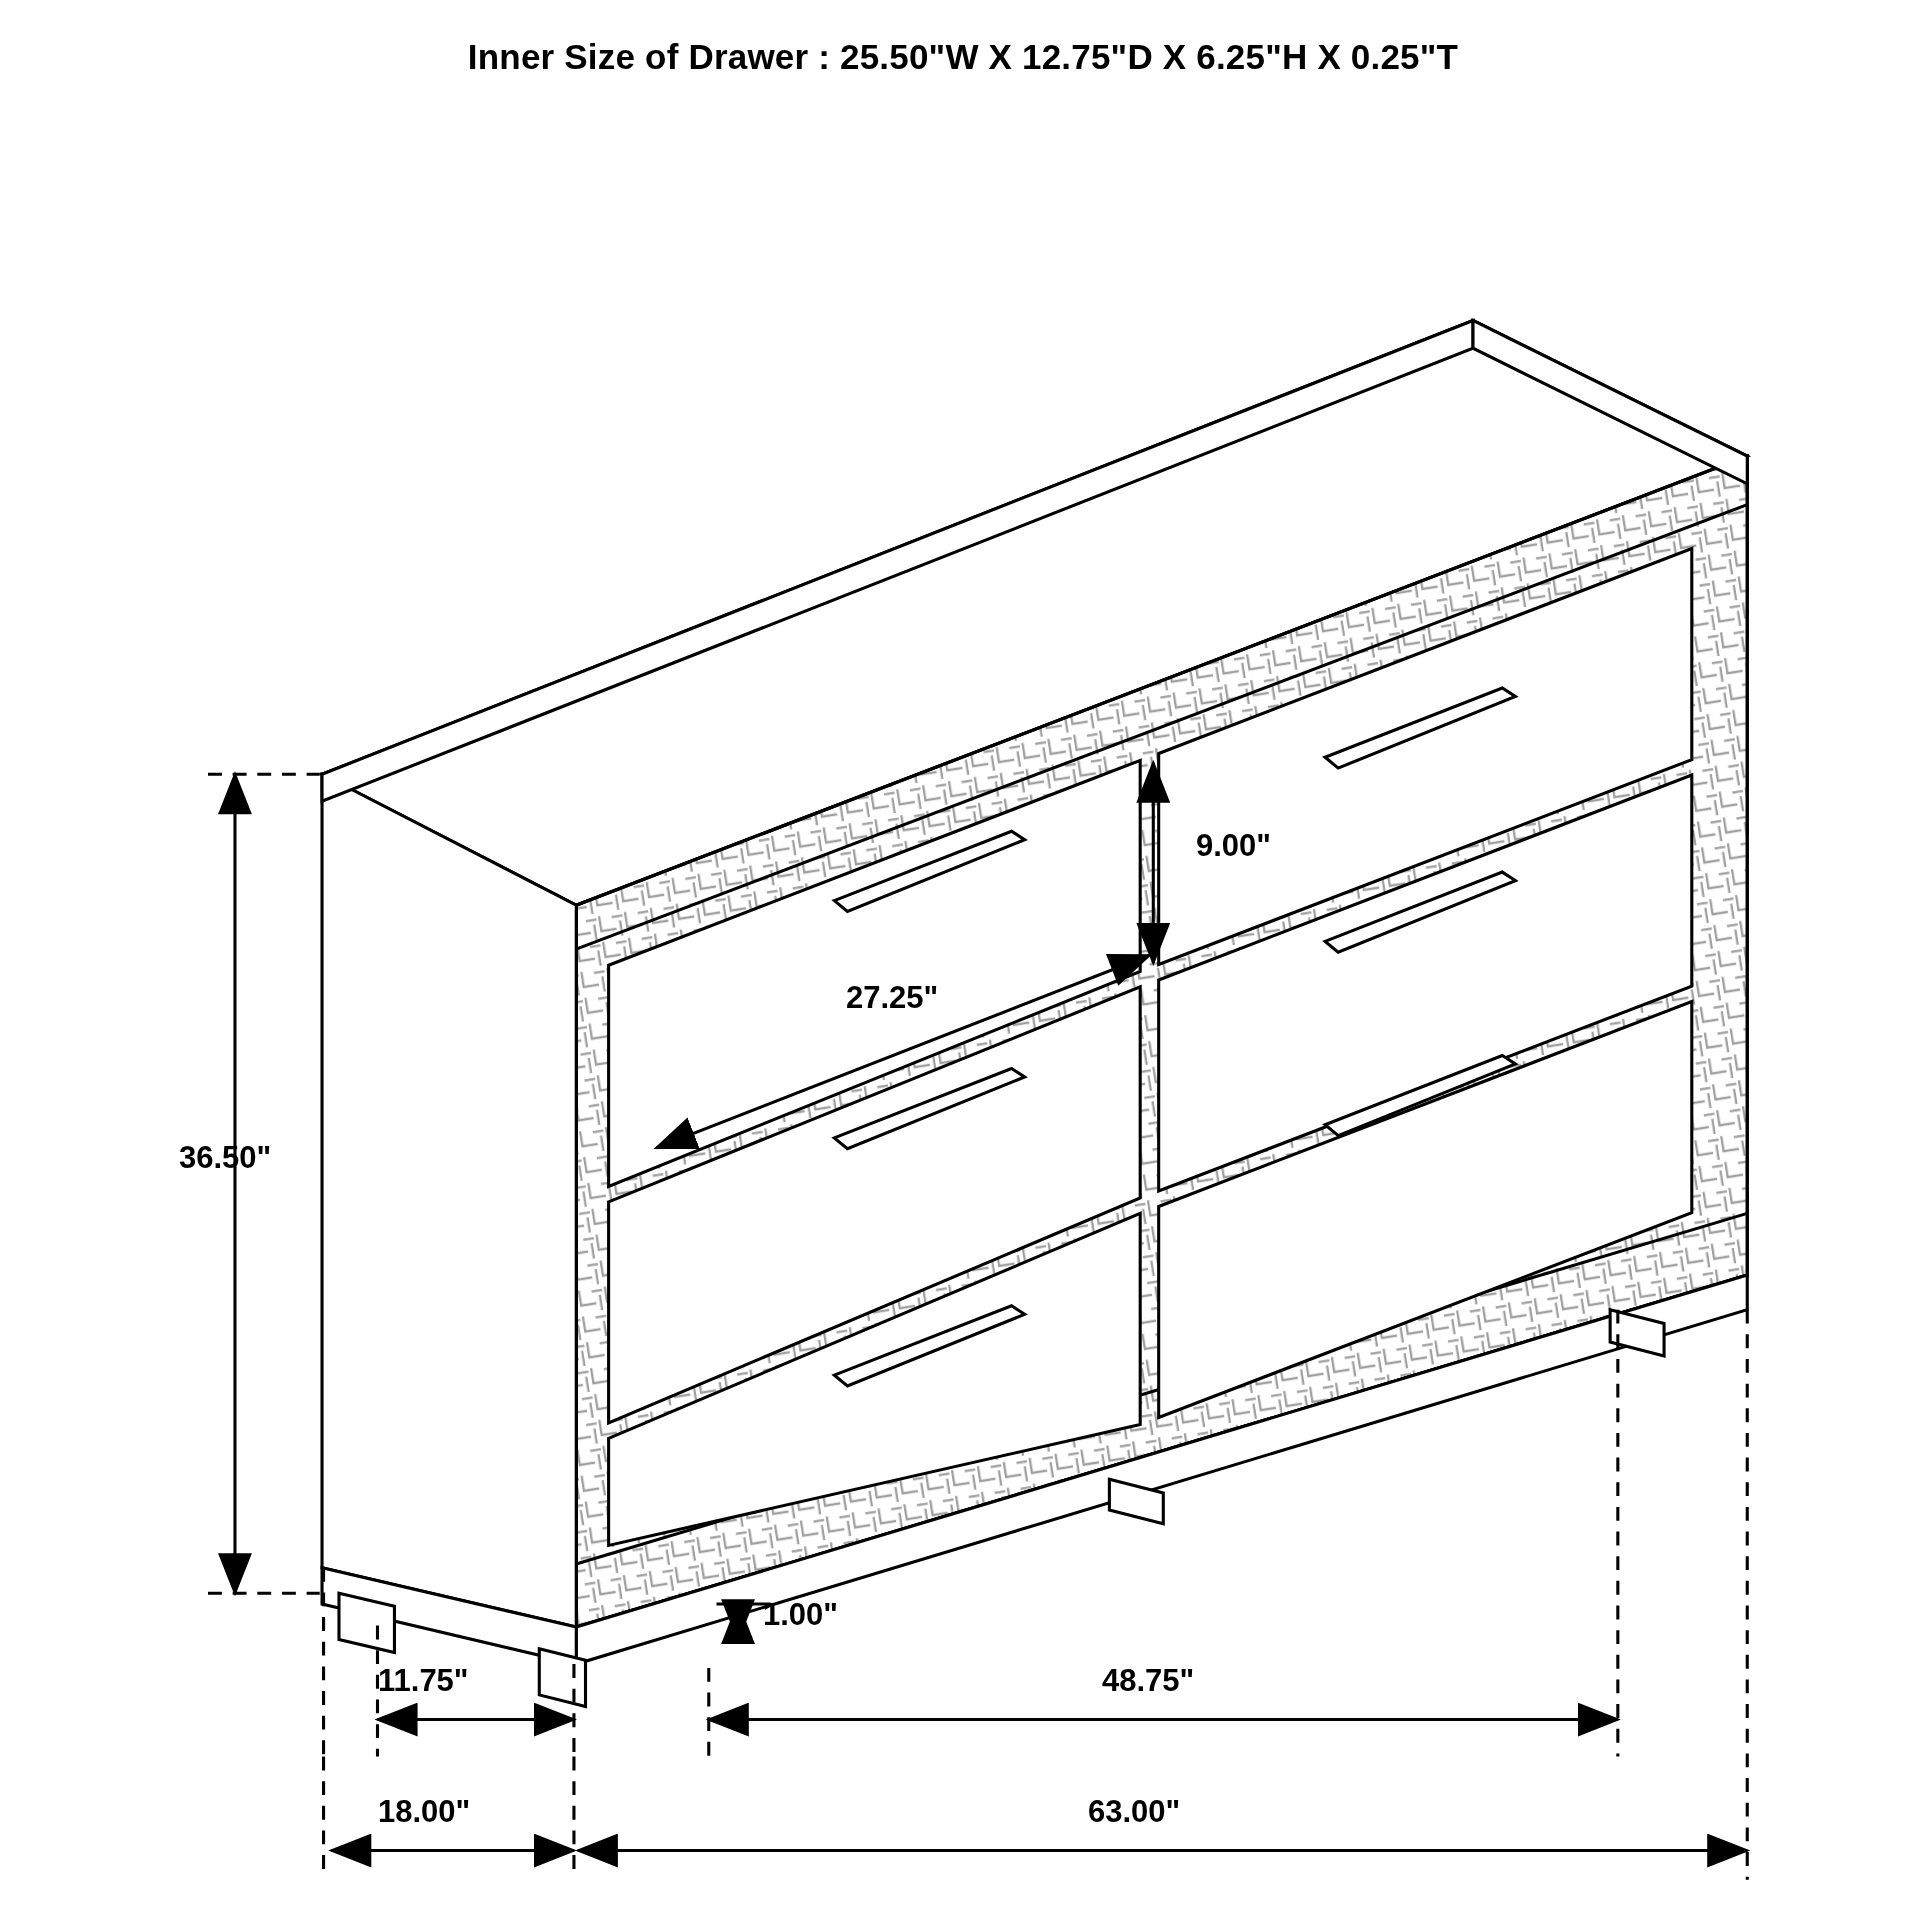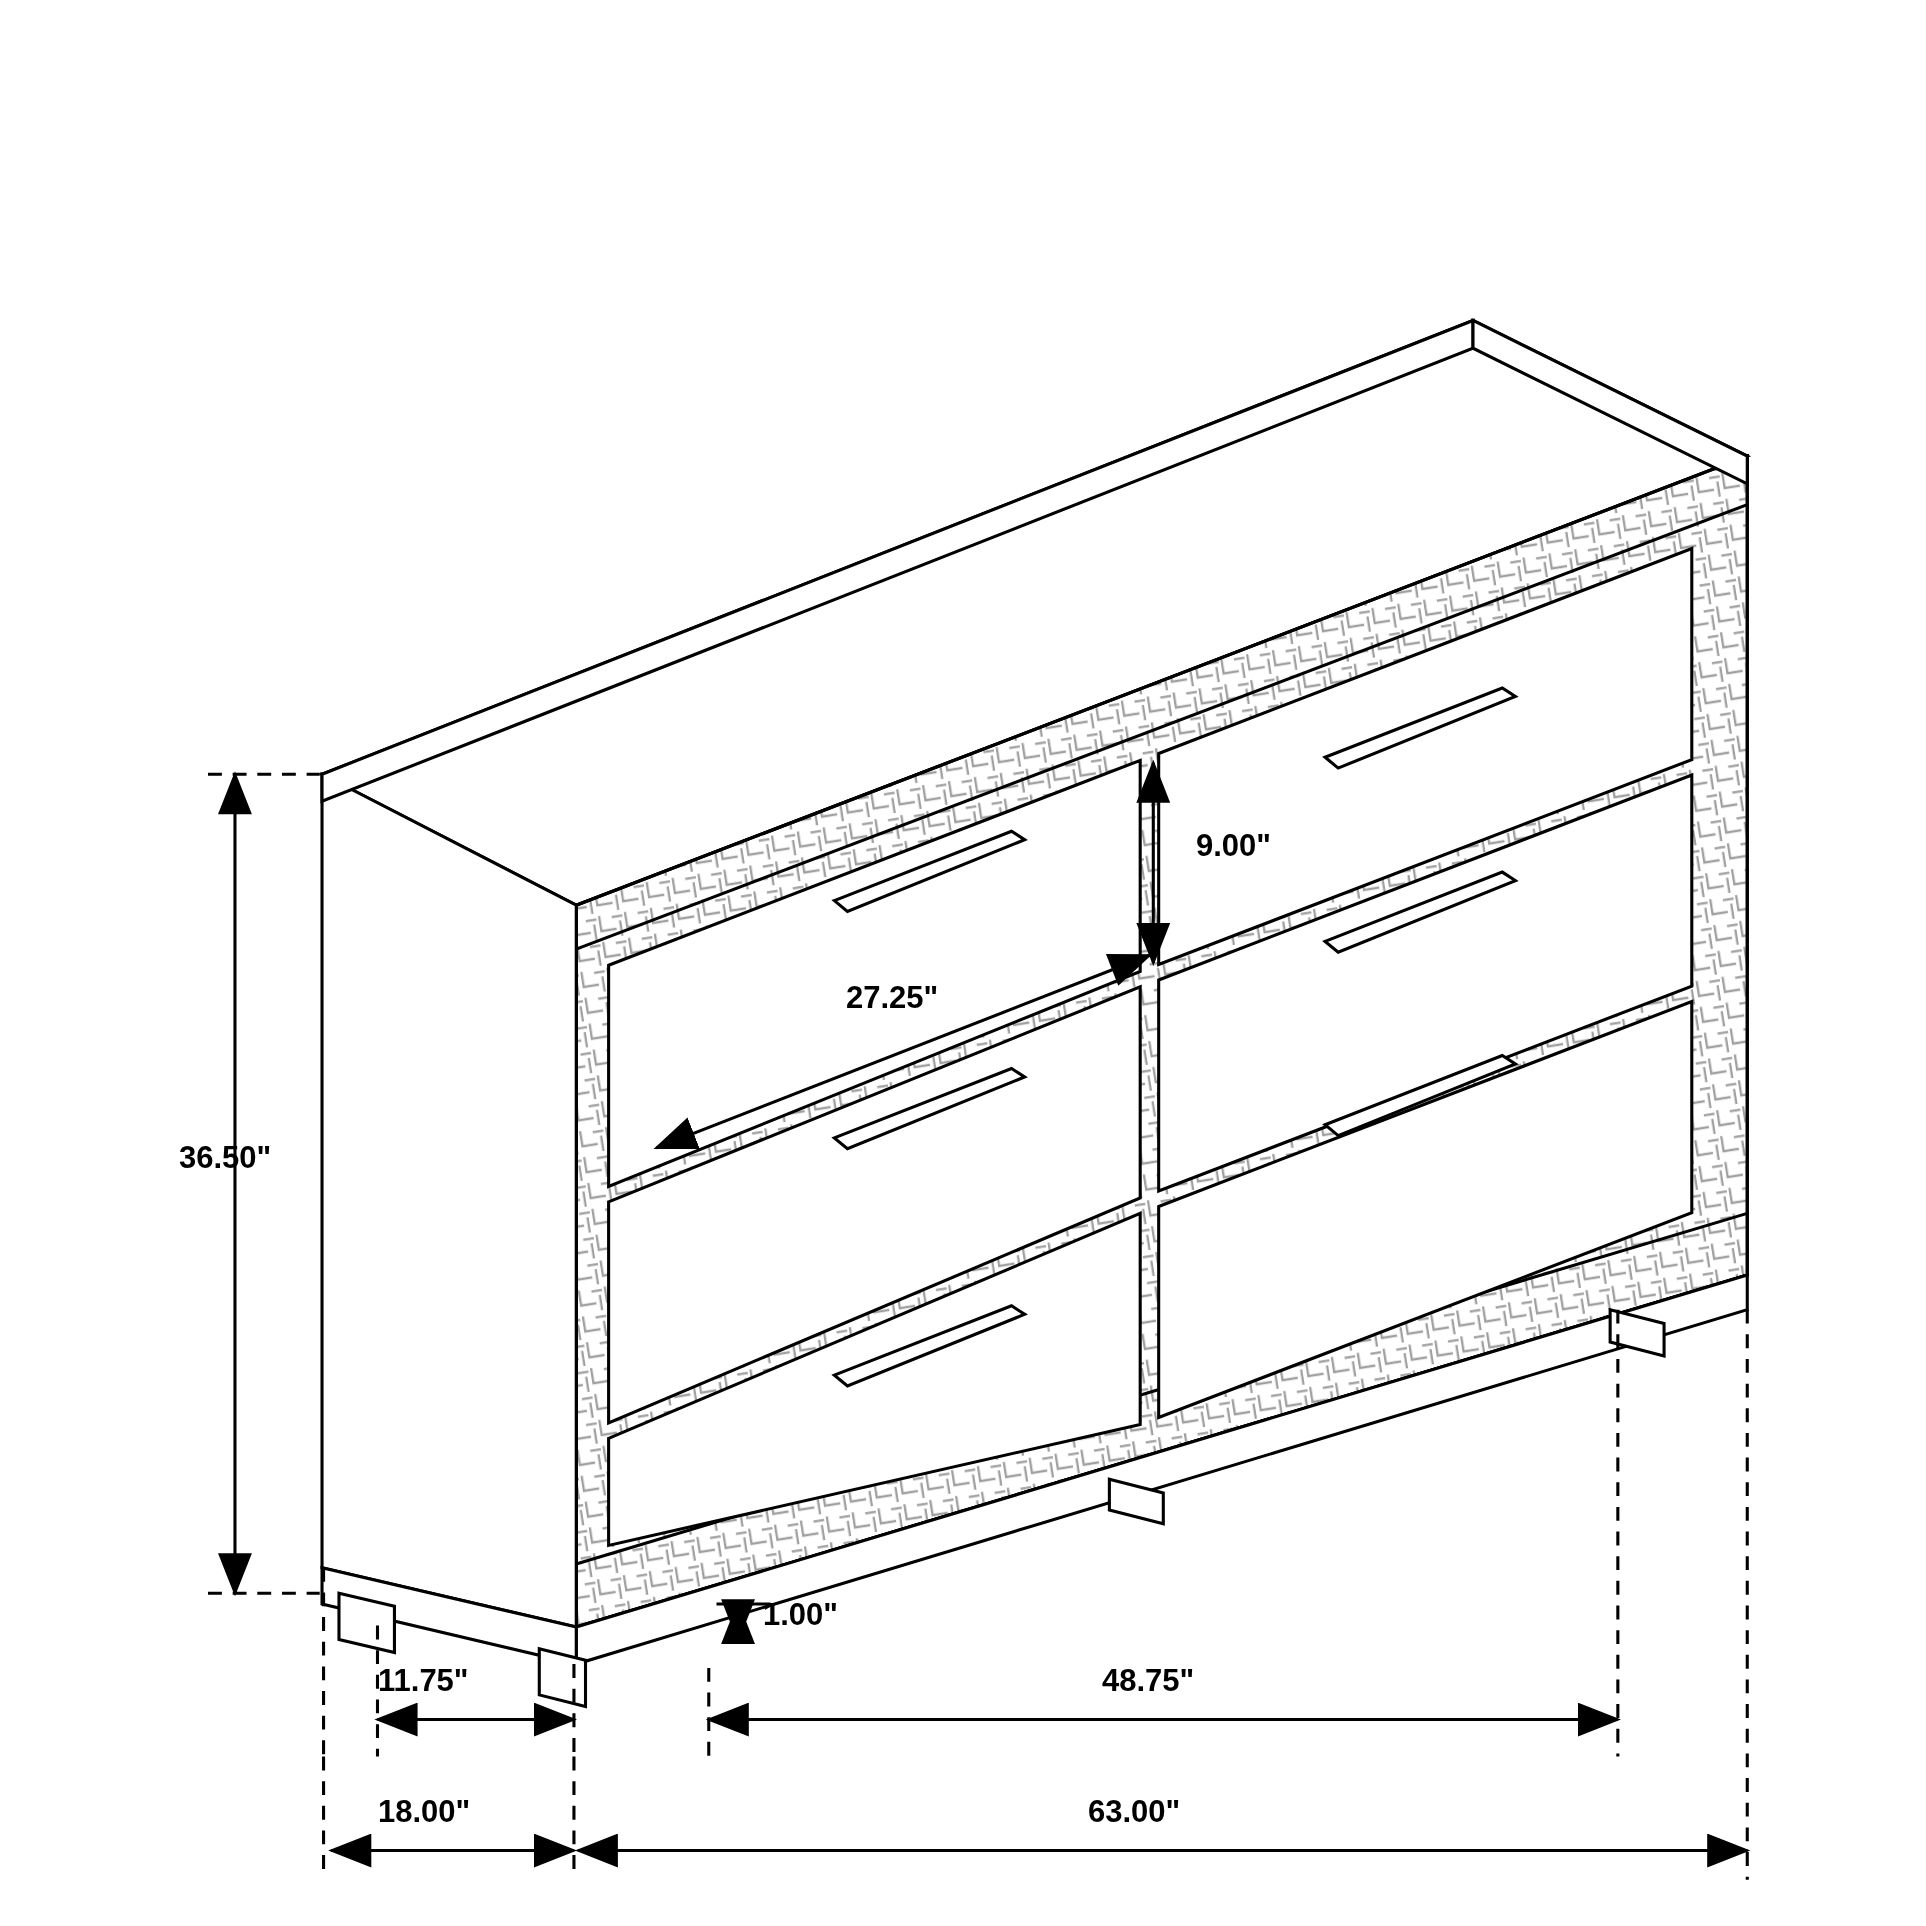--- a/index.html
+++ b/index.html
@@ -44,20 +44,21 @@
     font-weight: bold;
     color: #000000;
     white-space: nowrap;
   }
 </style>
 </head>
 <body>
 
 <div id="stage">
 
+  <div id="title">Inner Size of Drawer : 25.50"W X 12.75"D X 6.25"H X 0.25"T</div>
 
   <svg class="drawing" viewBox="0 0 2500 2500">
     <defs>
       <pattern id="weave" width="34" height="34" patternUnits="userSpaceOnUse" patternTransform="rotate(-9)">
         <rect width="34" height="34" fill="#ffffff"></rect>
         <path d="M4 4 L4 24 L24 24" fill="none" stroke="#a0a0a0" stroke-width="3"></path>
         <path d="M20 8 L34 8" fill="none" stroke="#a0a0a0" stroke-width="3"></path>
         <path d="M30 14 L30 34" fill="none" stroke="#a0a0a0" stroke-width="3"></path>
       </pattern>
       <marker id="arrow-end" markerWidth="16" markerHeight="16" refX="13" refY="5.5" orient="auto">

